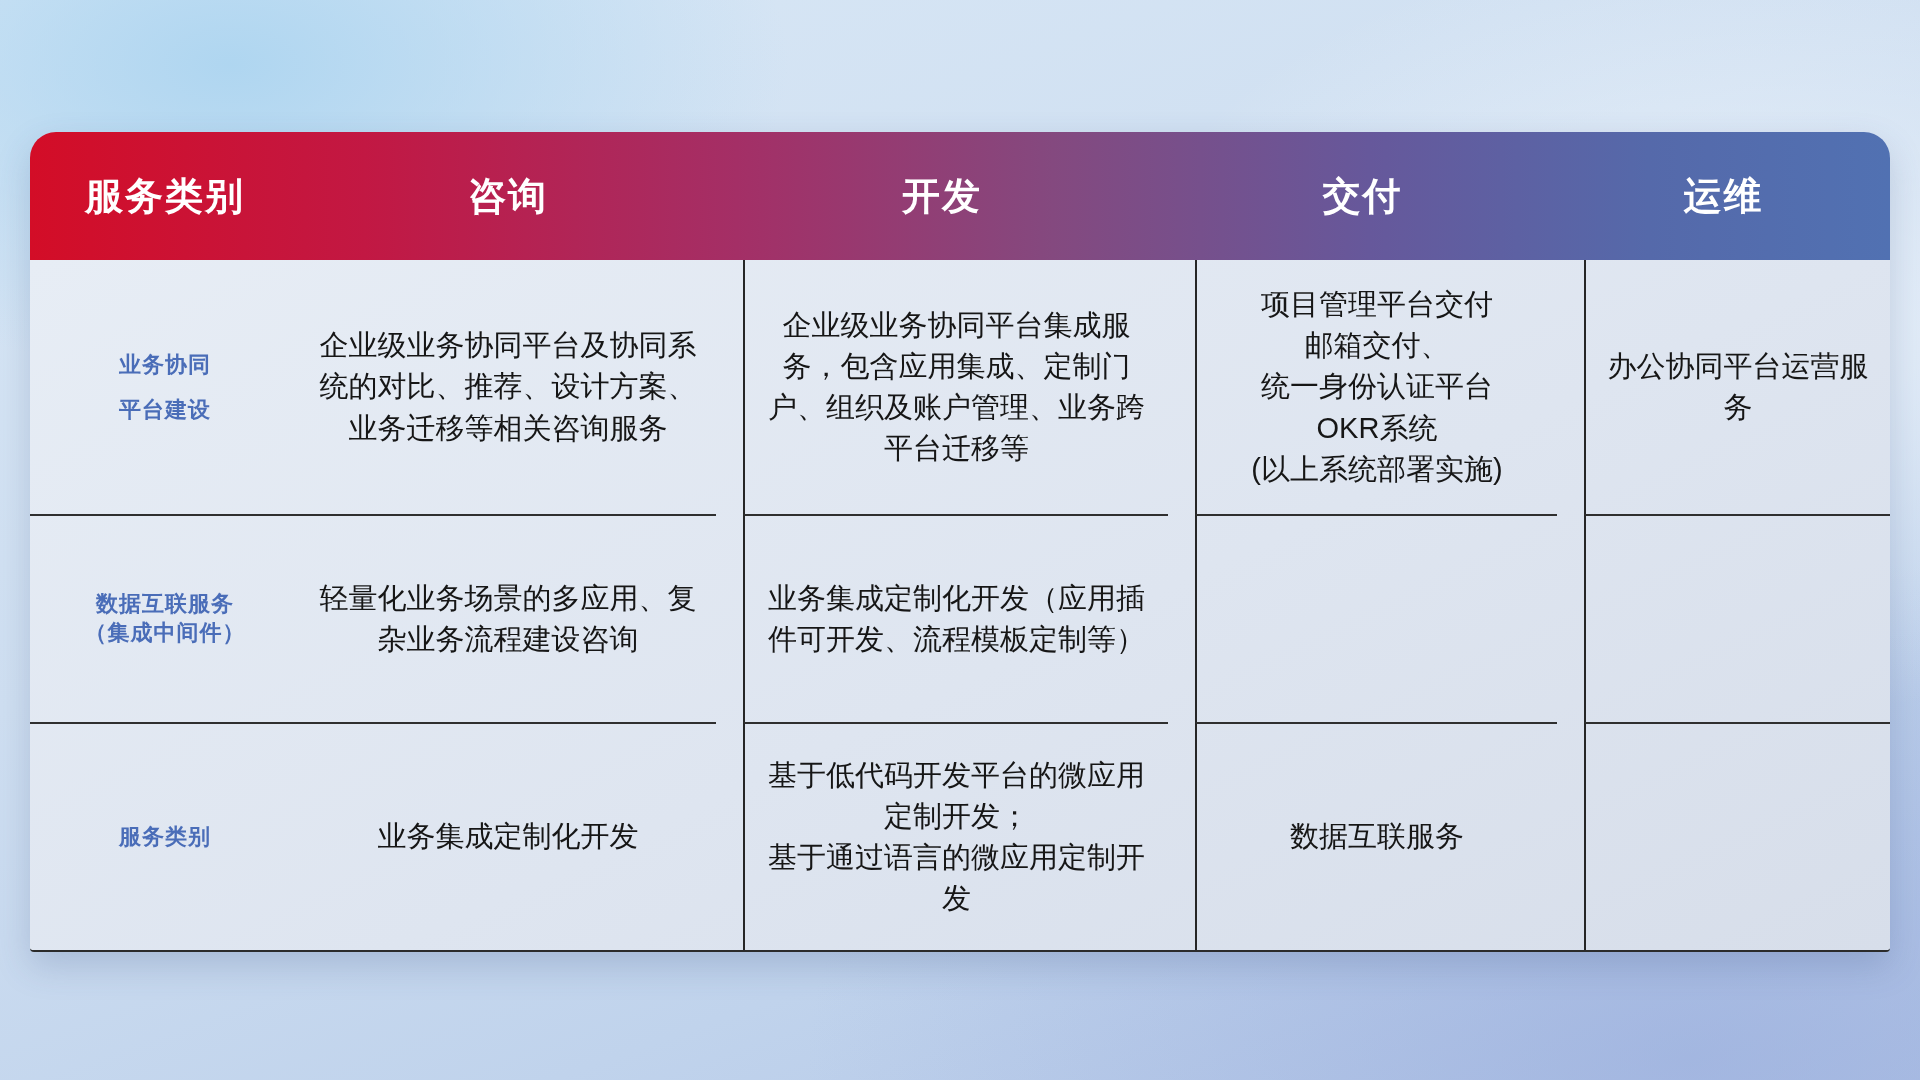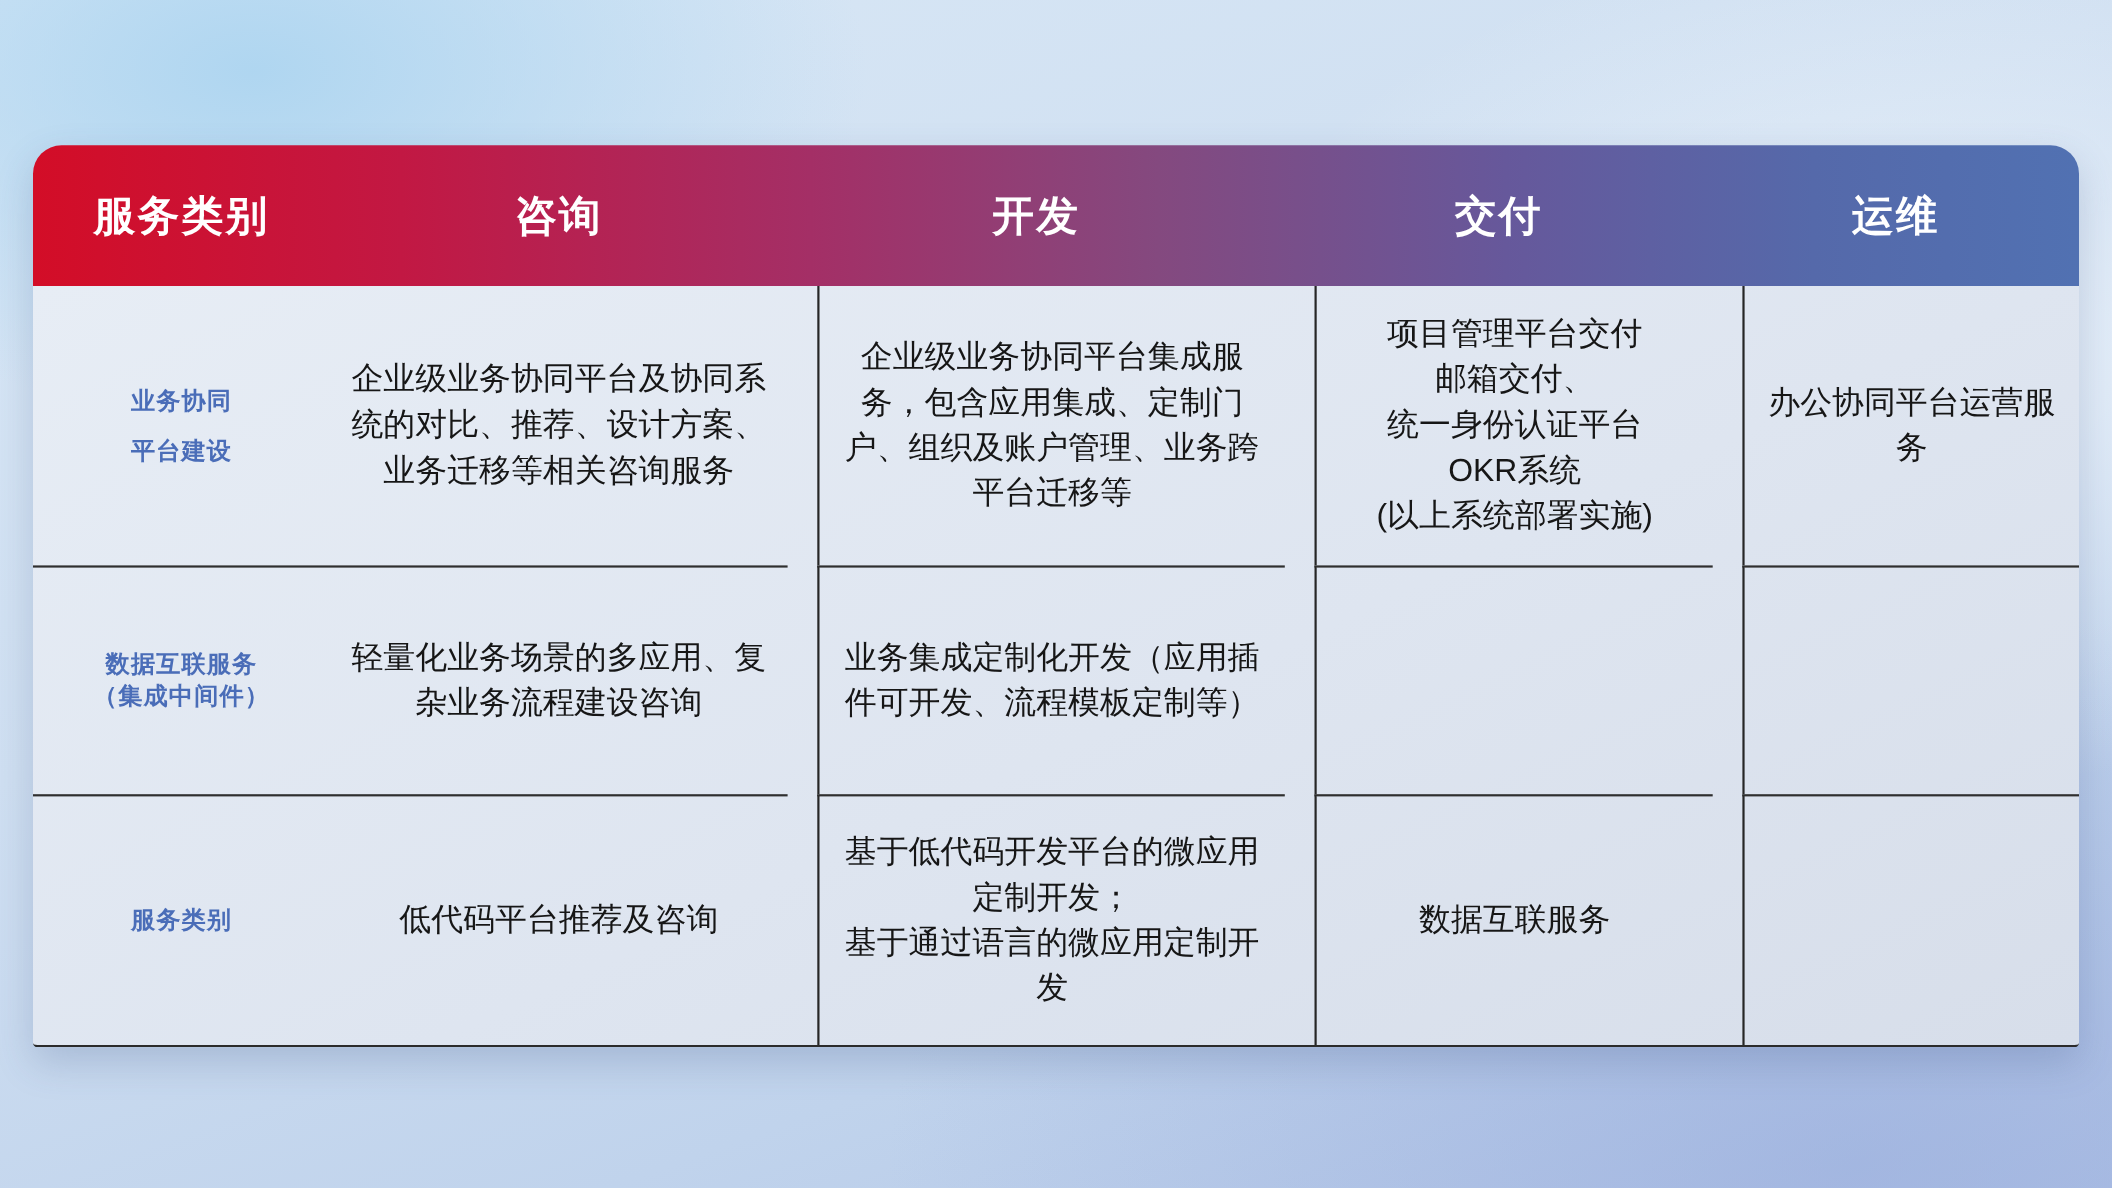--- a/index.html
+++ b/index.html
@@ -80,20 +80,20 @@
     <div class="td r1 c5">办公协同平台运营服务</div>
 
     <div class="td cat r2 c1">数据互联服务
 （集成中间件）</div>
     <div class="td r2 c2">轻量化业务场景的多应用、复杂业务流程建设咨询</div>
     <div class="td r2 c3">业务集成定制化开发（应用插件可开发、流程模板定制等）</div>
     <div class="td r2 c4"></div>
     <div class="td r2 c5"></div>
 
     <div class="td cat r3 c1">服务类别</div>
-    <div class="td r3 c2">低代码平台推荐及咨询</div>
+    <div class="td r3 c2">业务集成定制化开发</div>
     <div class="td r3 c3">基于低代码开发平台的微应用定制开发；
 基于通过语言的微应用定制开发</div>
     <div class="td r3 c4">数据互联服务</div>
     <div class="td r3 c5"></div>
   </div>
 
 </div>
 
 </body></html>

